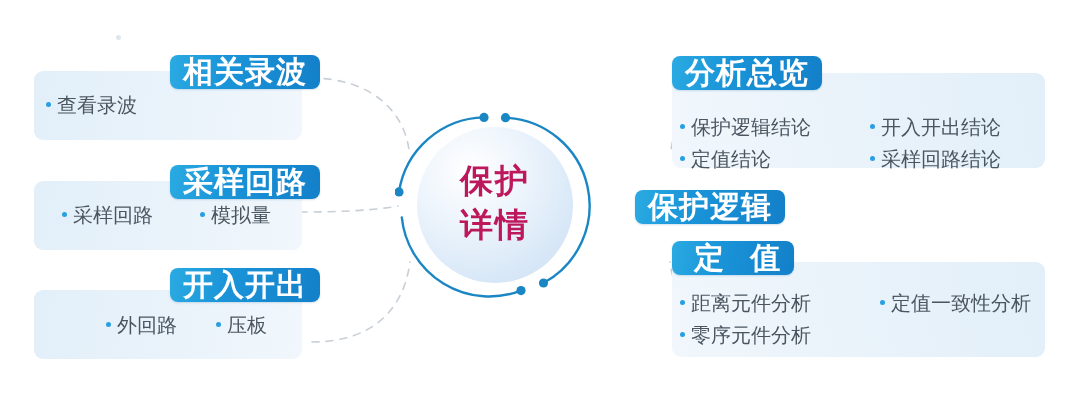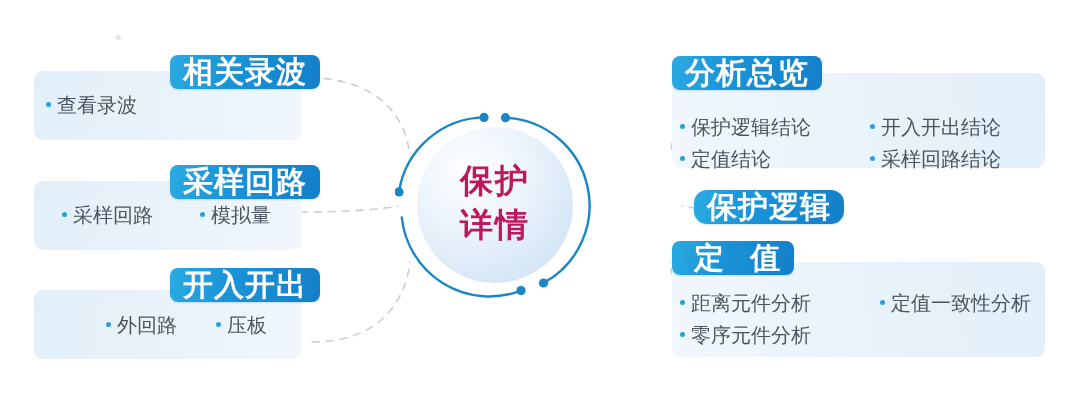--- a/index.html
+++ b/index.html
@@ -227,21 +227,21 @@
         <span>开入开出结论</span>
       </div>
       <div class="item">
         <span class="bullet"></span>
         <span>采样回路结论</span>
       </div>
     </div>
   </div>
 
   <div class="panel">
-    <div class="badge" style="left:694px; top:190px;border-radius:13px;">保护逻辑</div>
+    <div class="badge" style="left:635px; top:190px;">保护逻辑</div>
   </div>
 
   <div class="panel">
     <div class="panel-body right" style="left:672px; top:262px; width:373px; height:95px;"></div>
     <div class="badge spaced" style="left:672px; top:241px;">定 值</div>
     <div class="items" style="left:680px; top:288px; width:360px;
          grid-template-columns:200px 160px; grid-auto-flow:column; grid-template-rows:repeat(2,auto);">
       <div class="item">
         <span class="bullet"></span>
         <span>距离元件分析</span>

